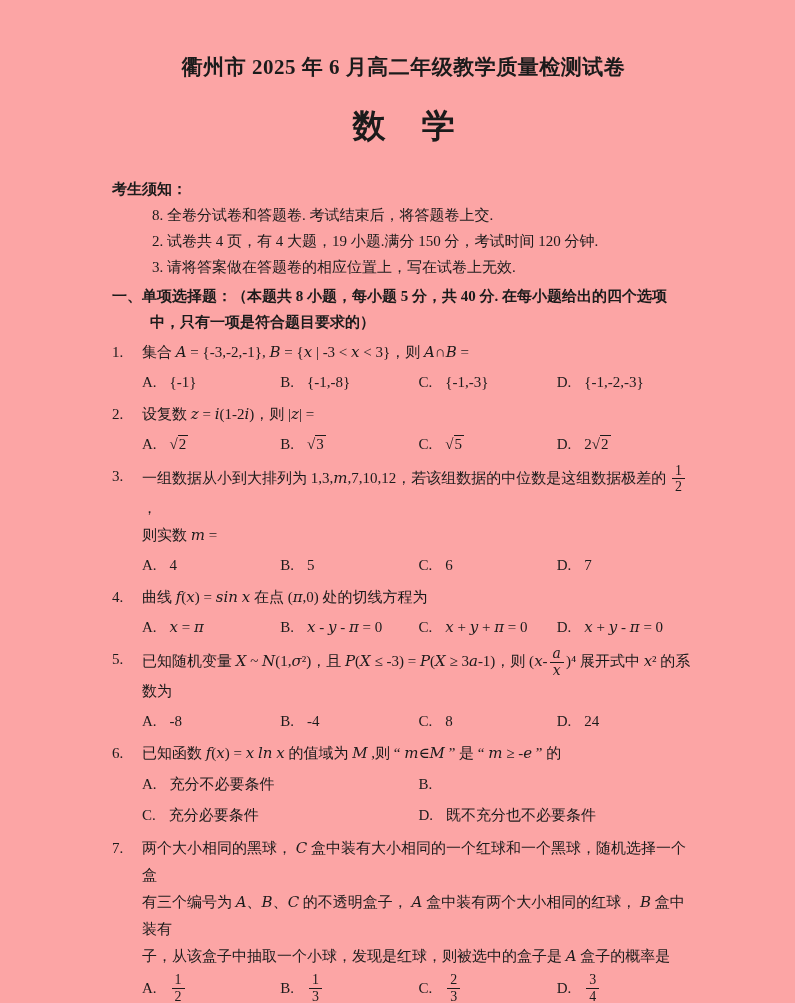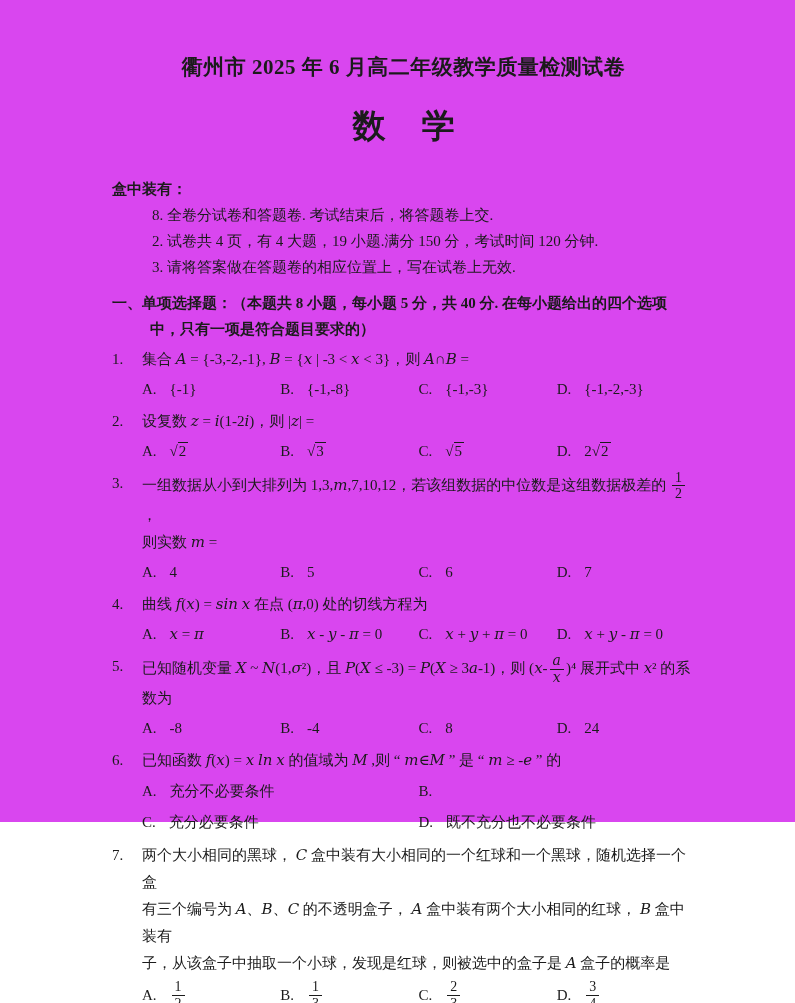--- a/index.html
+++ b/index.html
@@ -1,29 +1,29 @@
 <!DOCTYPE html>
 <html><head>
 <meta charset="utf-8">
 <style>
   html,body{margin:0;padding:0;background:#ffffff;}
   body{width:795px;height:1003px;overflow:hidden;}
   .page{
-    box-sizing:border-box;width:795px;height:822px;
+    box-sizing:border-box;width:795px;height:1003px;
     padding:50px 100px 24px 112px;
     display:flex;flex-direction:column;
     font-family:"Liberation Serif","DejaVu Serif",serif;
-    font-size:15px;line-height:1.7;color:#1b1b1b;background:#d946ef;
+    font-size:15px;line-height:1.7;color:#1b1b1b;background:#fca5a5;
   }
   .exam-title{font-size:21px;font-weight:bold;text-align:center;margin:0;letter-spacing:.5px;}
   .exam-subject{font-size:33px;font-weight:bold;text-align:center;margin:12px 0 0;letter-spacing:14px;text-indent:14px;}
   .notice{margin-top:22px;}
   .notice-head{font-weight:bold;line-height:26px;}
   .notice-item{padding-left:40px;line-height:26px;}
-  .section-head{margin-top:10px;font-weight:bold;padding-left:38px;text-indent:-38px;line-height:26px;}
+  .section-head{margin-top:3px;font-weight:bold;padding-left:38px;text-indent:-38px;line-height:26px;}
   .q{margin-top:4px;}
   .qrow{display:flex;}
   .qnum{width:30px;flex:none;line-height:27px;}
   .qstem{flex:1;}
   .stem-line{line-height:27px;min-height:27px;}
   .opts{display:flex;flex-wrap:wrap;padding-left:30px;margin-top:2px;}
   .opts-4col .opt{width:25%;box-sizing:border-box;}
   .opts-2col .opt{width:50%;box-sizing:border-box;line-height:31px;}
   .opt{display:flex;align-items:center;line-height:29px;}
   .optlab{margin-right:13px;}
@@ -38,21 +38,21 @@
 </style>
 </head>
 <body>
 
 <div class="page">
 
   <h1 class="exam-title">衢州市 2025 年 6 月高二年级教学质量检测试卷</h1>
   <h2 class="exam-subject">数 学</h2>
 
   <div class="notice">
-    <div class="notice-head">盒中装有：</div>
+    <div class="notice-head">考生须知：</div>
     <div class="notice-item">8. 全卷分试卷和答题卷. 考试结束后，将答题卷上交.</div>
     <div class="notice-item">2. 试卷共 4 页，有 4 大题，19 小题.满分 150 分，考试时间 120 分钟.</div>
     <div class="notice-item">3. 请将答案做在答题卷的相应位置上，写在试卷上无效.</div>
   </div>
 
   <div class="section-head">
     <span>一、单项选择题：</span><span>（本题共 8 小题，每小题 5 分，共 40 分. 在每小题给出的四个选项中，只有一项是符合题目要求的）</span>
   </div>
 
   <div id="qlist">

